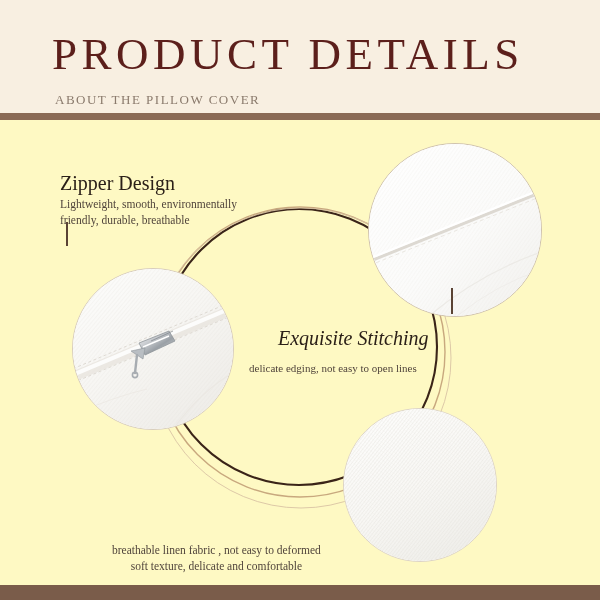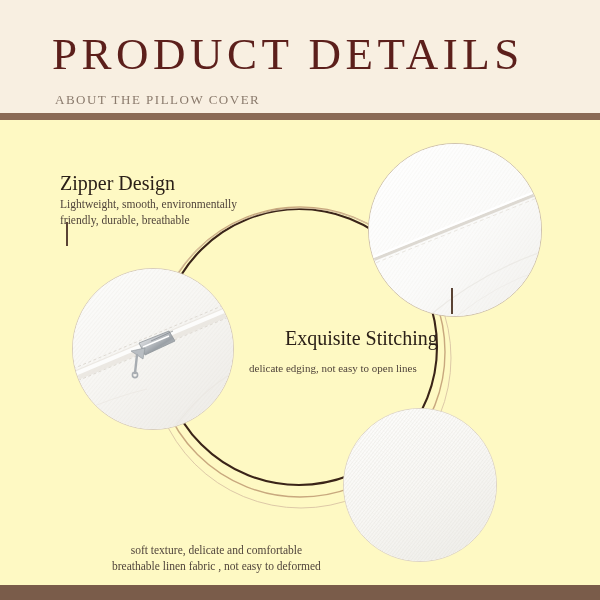--- a/index.html
+++ b/index.html
@@ -113,21 +113,21 @@
   .tick {
     position: absolute;
     width: 2px;
     background: #5a4334;
   }
 
   #zipper-title { left: 60px; top: 172px; }
   #zipper-body  { left: 60px; top: 188px; margin-top: 8px; }
   #zipper-tick  { left: 66px; top: 222px; height: 24px; }
 
-  #stitch-title { left: 285px; top: 327px; }
+  #stitch-title { left: 278px; top: 327px; font-style: italic; }
   #stitch-body  { left: 249px; top: 360px; font-size: 11px; text-align: center; }
   #stitch-tick  { left: 451px; top: 288px; height: 26px; }
 
   #linen-title  { left: 184px; top: 511px; }
   #linen-body   { left: 112px; top: 542px; text-align: center; }
   .linen-line { display: block; }
 </style>
 </head>
 <body>
 
@@ -231,19 +231,19 @@
     <span>Lightweight, smooth, environmentally</span><br>
     <span>friendly, durable, breathable</span>
   </div>
   <div class="tick" id="zipper-tick"></div>
 
   <div class="sec-title" id="stitch-title">Exquisite Stitching</div>
   <div class="sec-body" id="stitch-body">delicate edging, not easy to open lines</div>
   <div class="tick" id="stitch-tick"></div>
 
   <div class="sec-body" id="linen-body">
+    <span class="linen-line">breathable linen fabric , not easy to deformed</span>
     <span class="linen-line">soft texture, delicate and comfortable</span>
-    <span class="linen-line">breathable linen fabric , not easy to deformed</span>
   </div>
 
   <div class="divider-bottom"></div>
 
 </div>
 
 </body></html>

